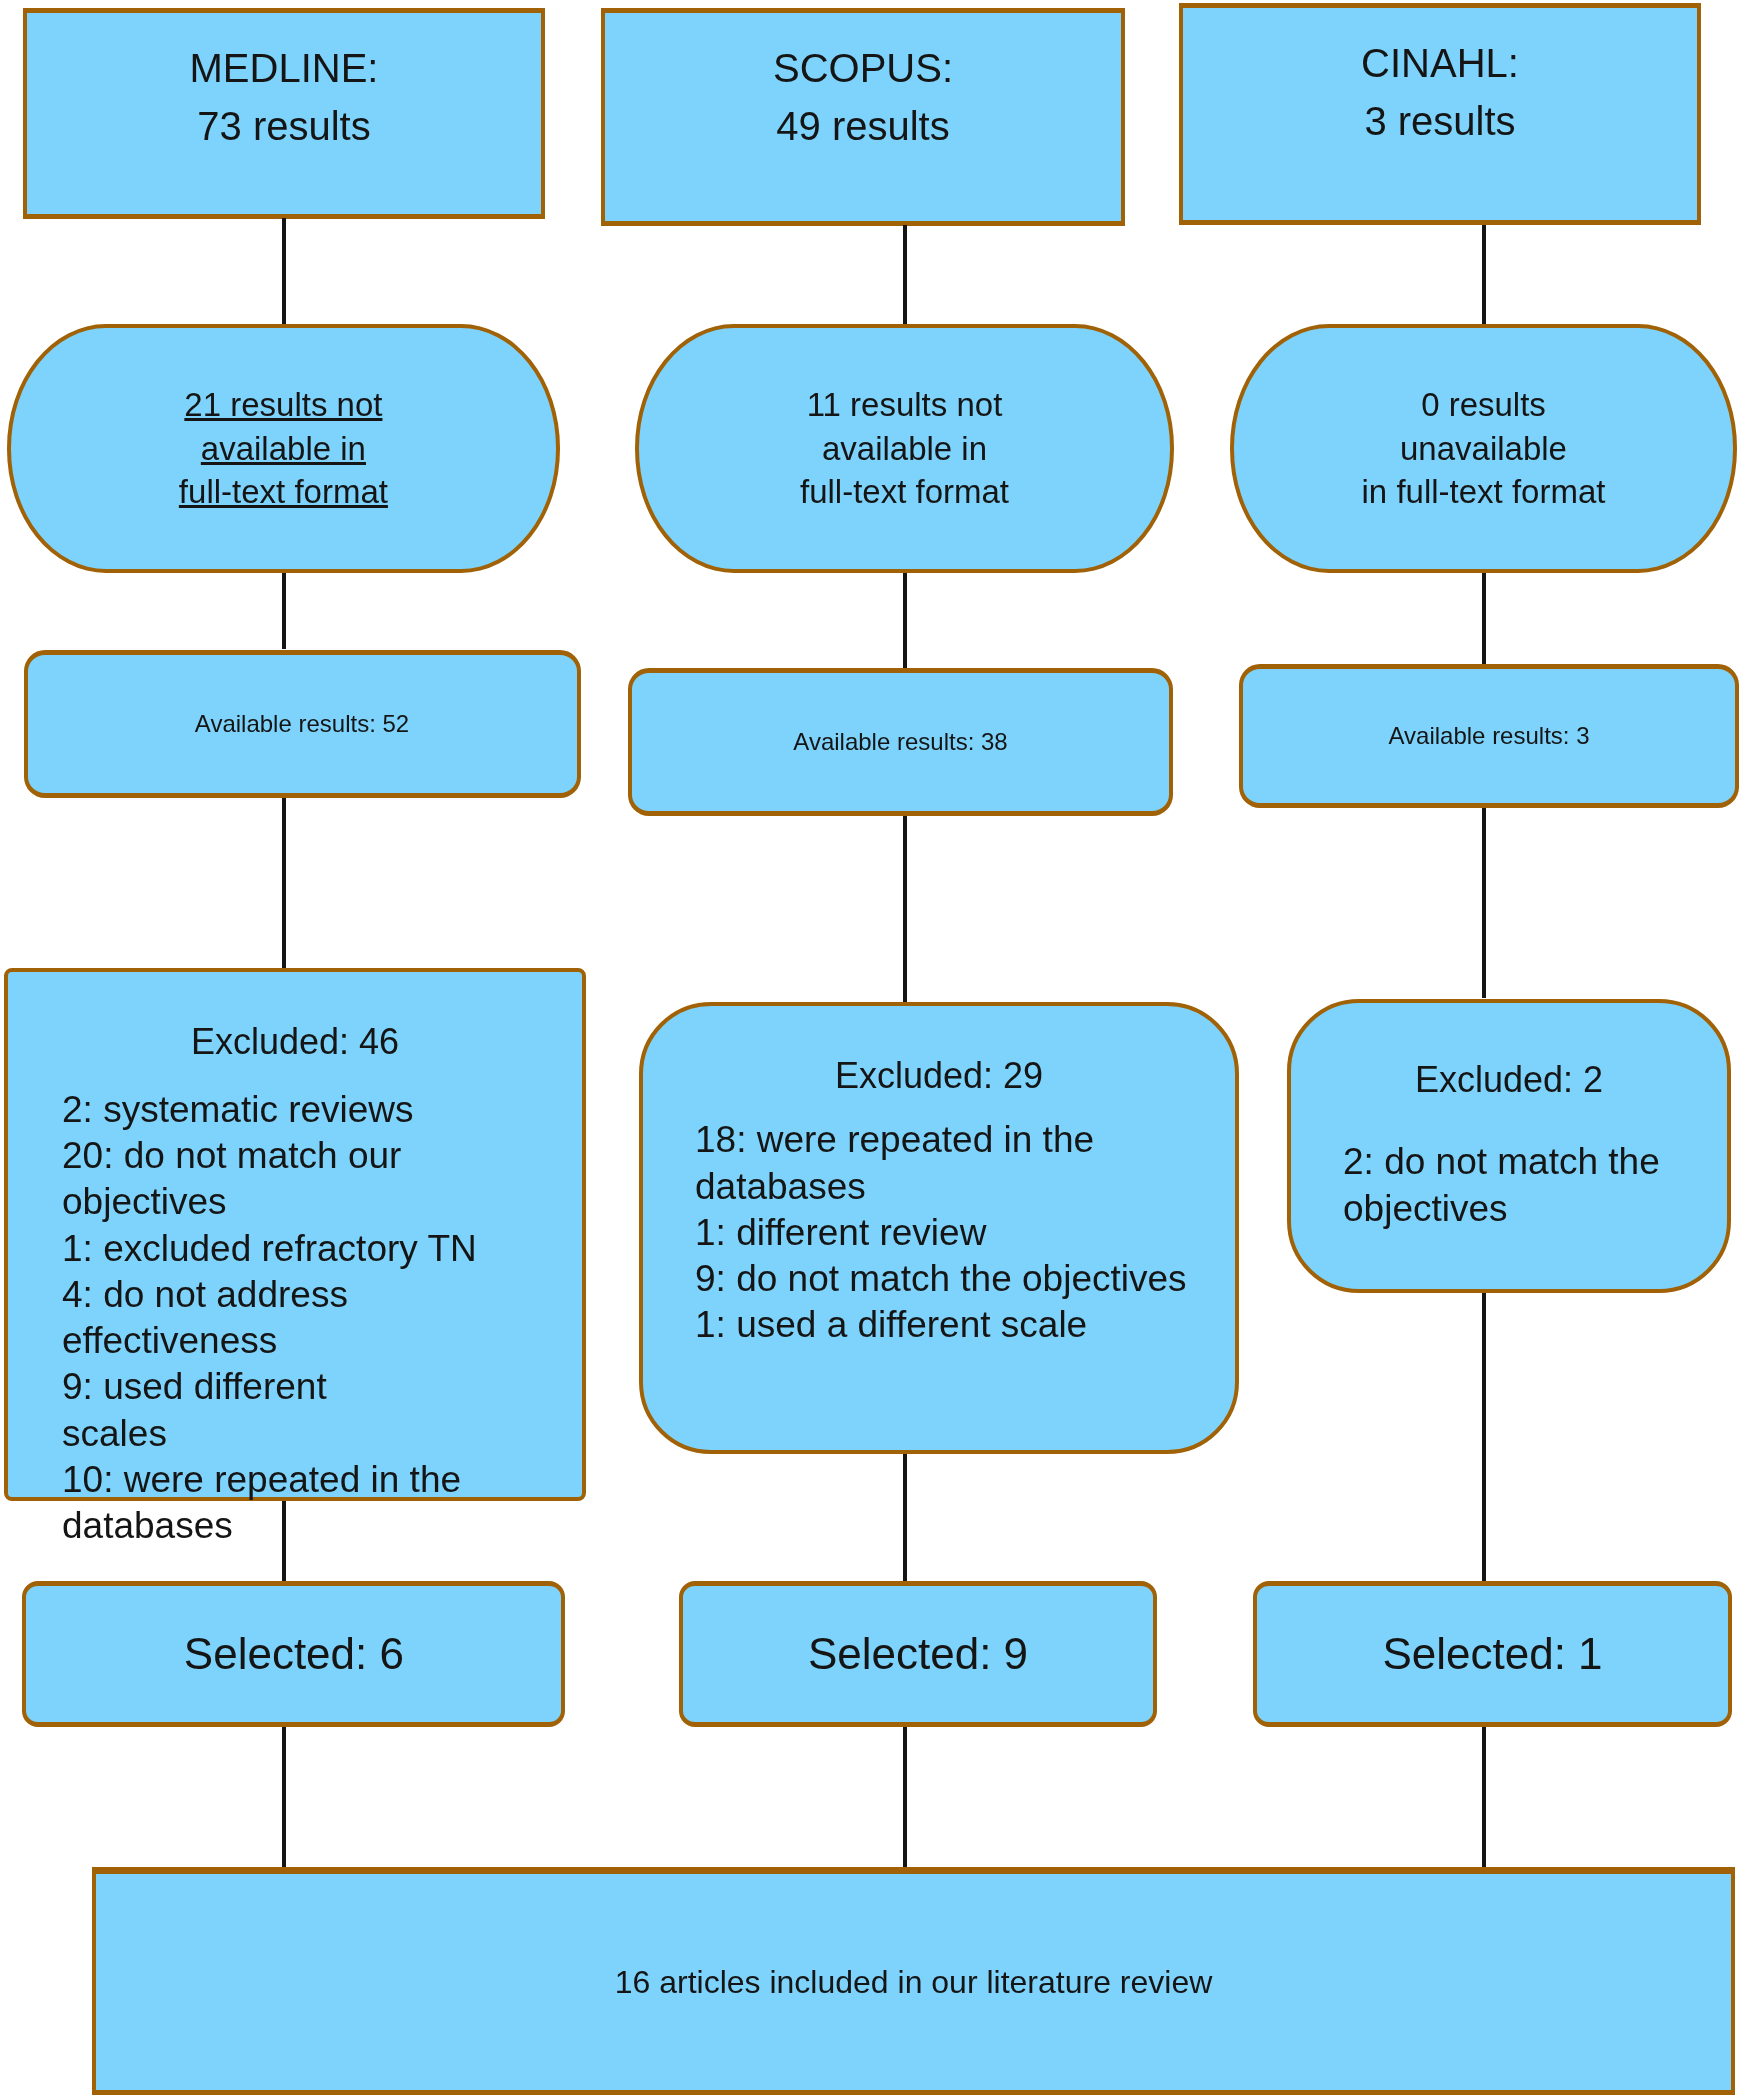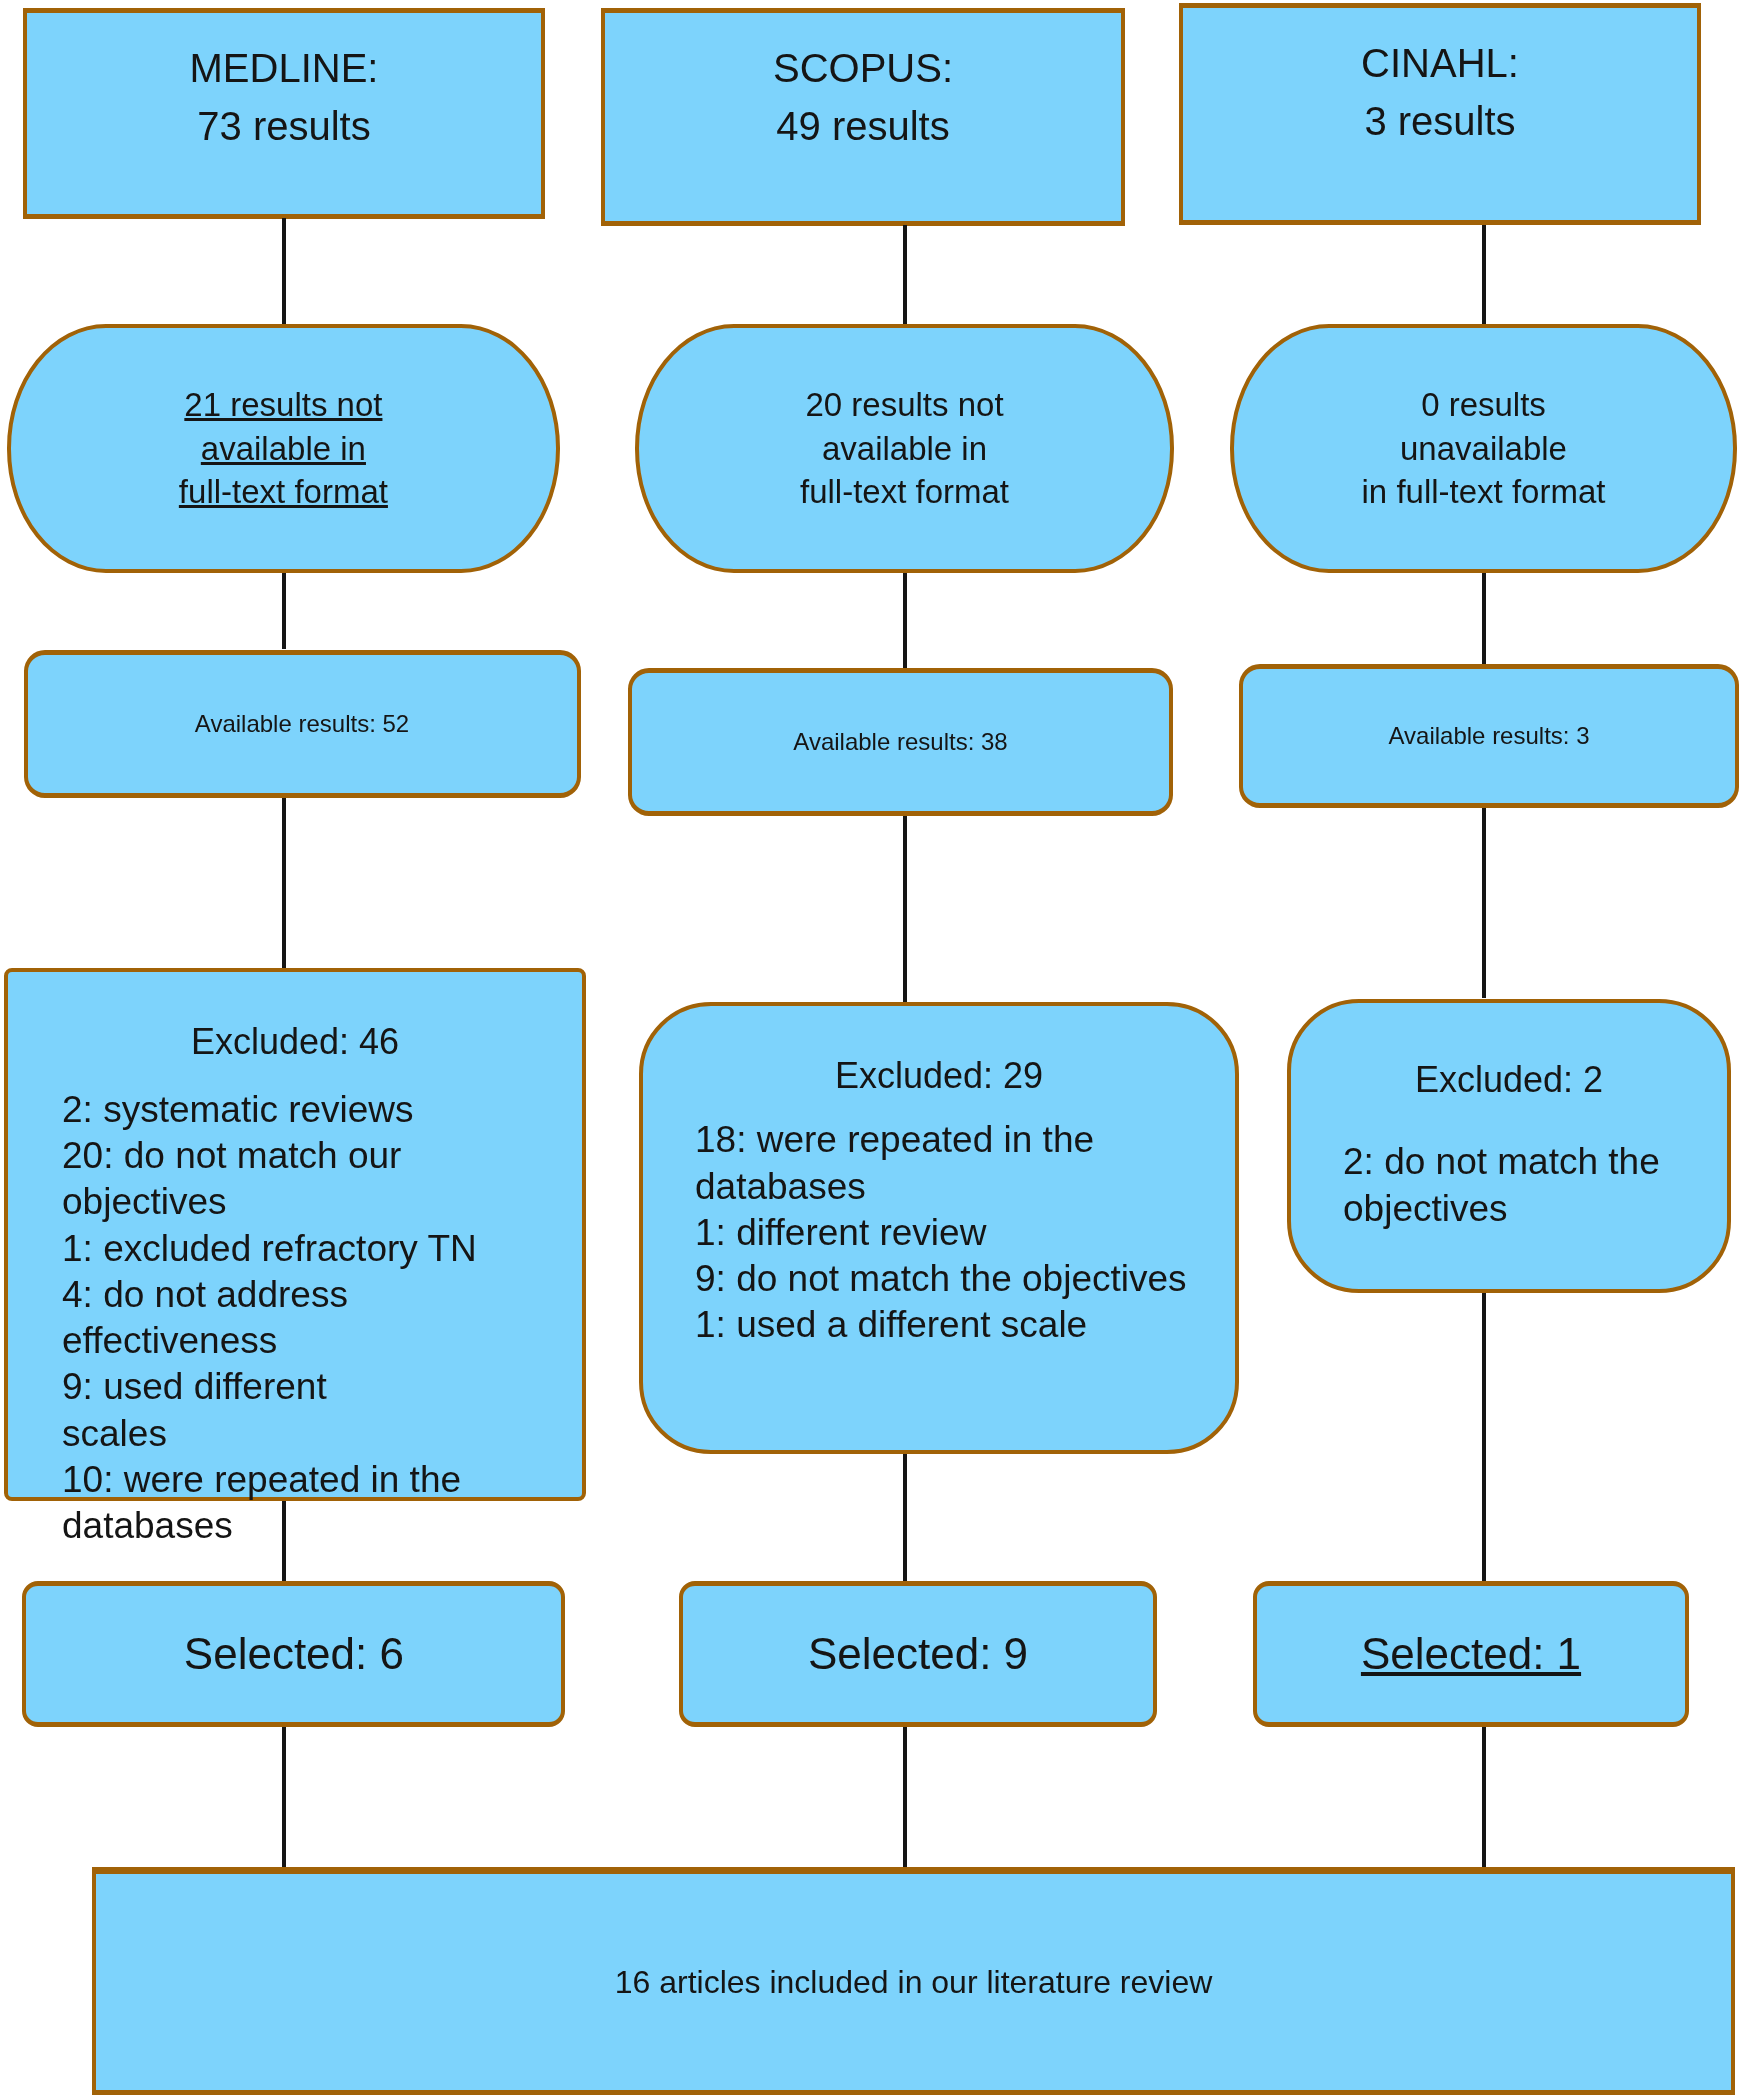--- a/index.html
+++ b/index.html
@@ -131,21 +131,21 @@
   <div class="vline" style="left:282px; top:798px; height:170px;"></div>
   <div class="vline" style="left:282px; top:1501px; height:80px;"></div>
   <div class="vline" style="left:282px; top:1727px; height:140px;"></div>
 
   <div class="box rect" style="left:601px; top:7.5px; width:524px; height:218px;">
     <div class="source-text">SCOPUS:
 49 results</div>
   </div>
 
   <div class="box stadium" style="left:635px; top:324px; width:539px; height:249px;">
-    <div>20 results not
+    <div>11 results not
 available in
 full-text format</div>
   </div>
 
   <div class="box avail" style="left:628px; top:668px; width:545px; height:148px;">
     <div>Available results: 38</div>
   </div>
 
   <div class="box excl e2" style="left:639px; top:1002px; width:600px; height:452px;">
     <div class="excl-title">Excluded: 29</div>
@@ -186,21 +186,21 @@
 
   <div class="box excl e3" style="left:1287px; top:999px; width:444px; height:294px;">
     <div class="excl-title">Excluded: 2</div>
     <div class="excl-list">
 
     <div class="excl-item">2: do not match the
 objectives</div>
       </div>
   </div>
 
-  <div class="box sel" style="left:1253px; top:1581px; width:436px; height:146px;text-decoration:underline;">
+  <div class="box sel" style="left:1253px; top:1581px; width:479px; height:146px;">
     <div>Selected: 1</div>
   </div>
 
   <div class="vline" style="left:1482px; top:225px;  height:99px;"></div>
   <div class="vline" style="left:1482px; top:573px; height:91px;"></div>
   <div class="vline" style="left:1482px; top:808px; height:190px;"></div>
   <div class="vline" style="left:1482px; top:1293px; height:288px;"></div>
   <div class="vline" style="left:1482px; top:1727px; height:140px;"></div>
 
   <div class="box total-box" style="left:92px; top:1867px; width:1643px; height:228px;">

